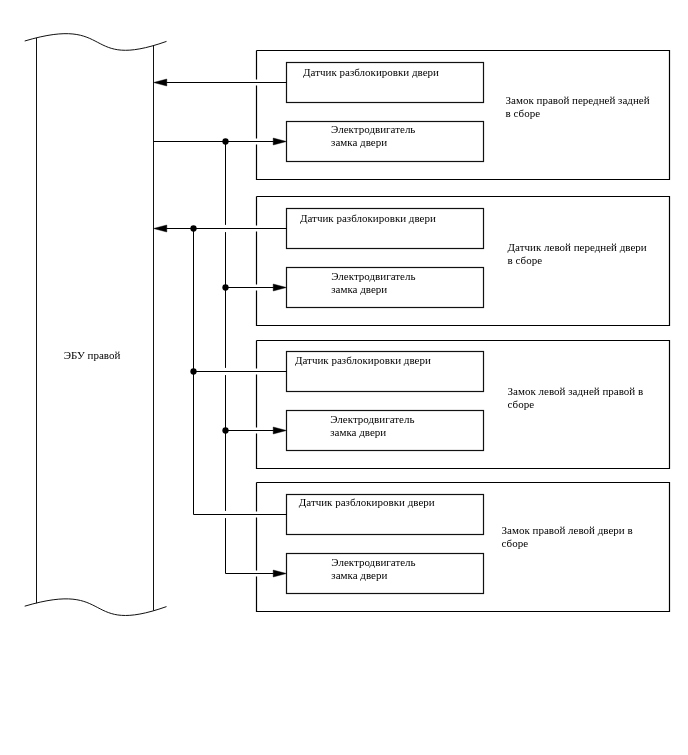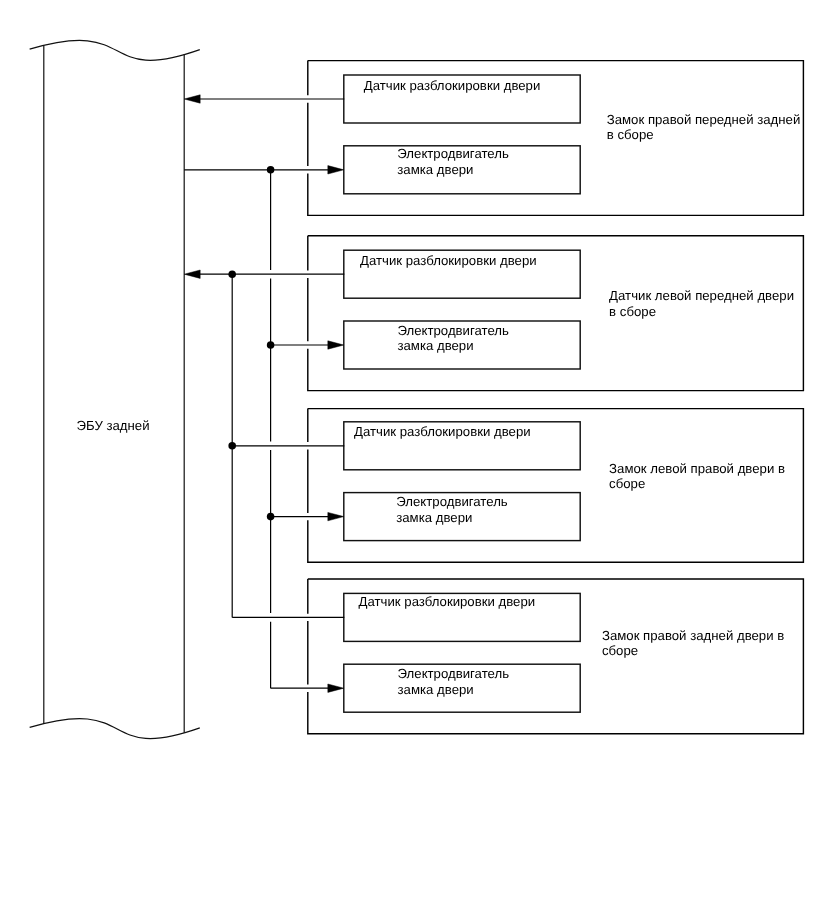--- a/index.html
+++ b/index.html
@@ -2,21 +2,21 @@
 <html><head>
 <meta charset="utf-8">
 <title>Door lock system block diagram</title>
 <style>
   html,body{margin:0;padding:0;background:#ffffff;}
   body{width:688px;height:755px;overflow:hidden;font-family:"Liberation Sans",sans-serif;}
   #stage{position:relative;width:688px;height:755px;background:#fff;}
   #labels{position:absolute;left:0;top:0;width:688px;height:755px;-webkit-font-smoothing:antialiased;transform:translateZ(0);}
   svg.layer{position:absolute;left:0;top:0;width:688px;height:755px;}
   .stroke{fill:none;stroke:#111;stroke-width:1.0;}
-  .lbl{position:absolute;font-family:Liberation Sans, sans-serif;font-size:11px;color:#000;
+  .lbl{position:absolute;font-family:Liberation Serif, serif;font-size:11px;color:#000;
        line-height:13.1px;white-space:pre;letter-spacing:0px;}
 </style>
 </head>
 <body>
 
 <div id="stage">
   <svg class="layer" viewBox="0 0 688 755">
     <g>
       <path class="stroke" d="M24.7 41.0 C114.6 14.3, 82.2 71.2, 166.5 41.4"></path>
       <path class="stroke" d="M24.7 606.2 C114.6 579.5, 82.2 636.4, 166.5 606.6"></path>
@@ -59,39 +59,39 @@
         <circle cx="225.5" cy="287.5" r="3.15" fill="#000"></circle>
         <line x1="193.5" y1="371.5" x2="286.9" y2="371.5" stroke="#000" stroke-width="1" stroke-linecap="butt"></line>
         <circle cx="193.5" cy="371.5" r="3.15" fill="#000"></circle>
         <line x1="225.5" y1="430.5" x2="273.7" y2="430.5" stroke="#000" stroke-width="1" stroke-linecap="butt"></line>
         <path d="M286.5 430.5 L273.2 427 L273.2 434 Z" fill="#000" stroke="#000" stroke-width="0.4"></path>
         <circle cx="225.5" cy="430.5" r="3.15" fill="#000"></circle>
       </g>
   </svg>
   <div id="labels">
 
-    <div class="lbl" style="left:63.8px;top:348.5px">ЭБУ задней</div>
+    <div class="lbl" style="left:63.8px;top:348.5px">ЭБУ правой</div>
 
     <div class="lbl" style="left:303.1px;top:65.6px">Датчик разблокировки двери</div>
     <div class="lbl" style="left:331.1px;top:122.6px">Электродвигатель
 замка двери</div>
     <div class="lbl" style="left:505.6px;top:93.5px">Замок правой передней задней
 в сборе</div>
 
     <div class="lbl" style="left:300.0px;top:211.8px">Датчик разблокировки двери</div>
     <div class="lbl" style="left:331.2px;top:269.7px">Электродвигатель
 замка двери</div>
     <div class="lbl" style="left:507.6px;top:241.4px">Датчик левой передней двери
 в сборе</div>
 
     <div class="lbl" style="left:295.0px;top:353.7px">Датчик разблокировки двери</div>
     <div class="lbl" style="left:330.2px;top:412.5px">Электродвигатель
 замка двери</div>
-    <div class="lbl" style="left:507.6px;top:385.4px">Замок левой правой двери в
+    <div class="lbl" style="left:507.6px;top:385.4px">Замок левой задней правой в
 сборе</div>
 
     <div class="lbl" style="left:298.8px;top:495.7px">Датчик разблокировки двери</div>
     <div class="lbl" style="left:331.3px;top:555.5px">Электродвигатель
 замка двери</div>
-    <div class="lbl" style="left:501.6px;top:524.4px">Замок правой задней двери в
+    <div class="lbl" style="left:501.6px;top:524.4px">Замок правой левой двери в
 сборе</div>
   </div>
 </div>
 
 </body></html>

